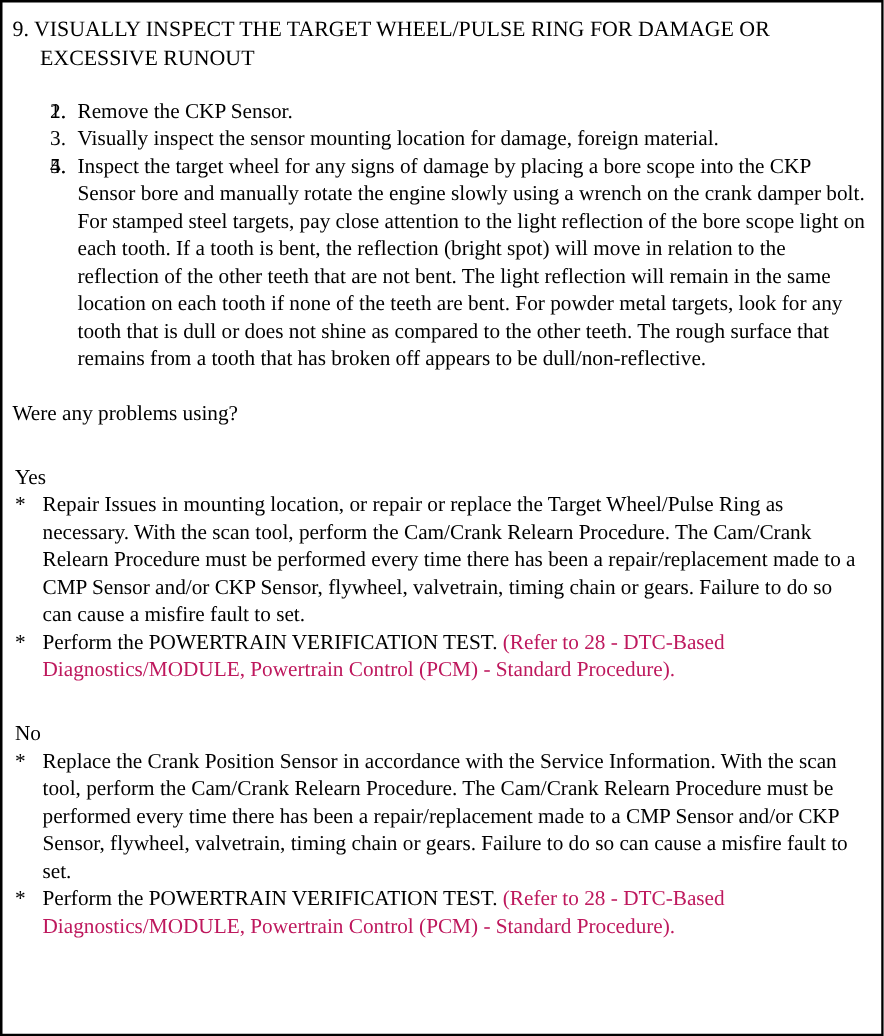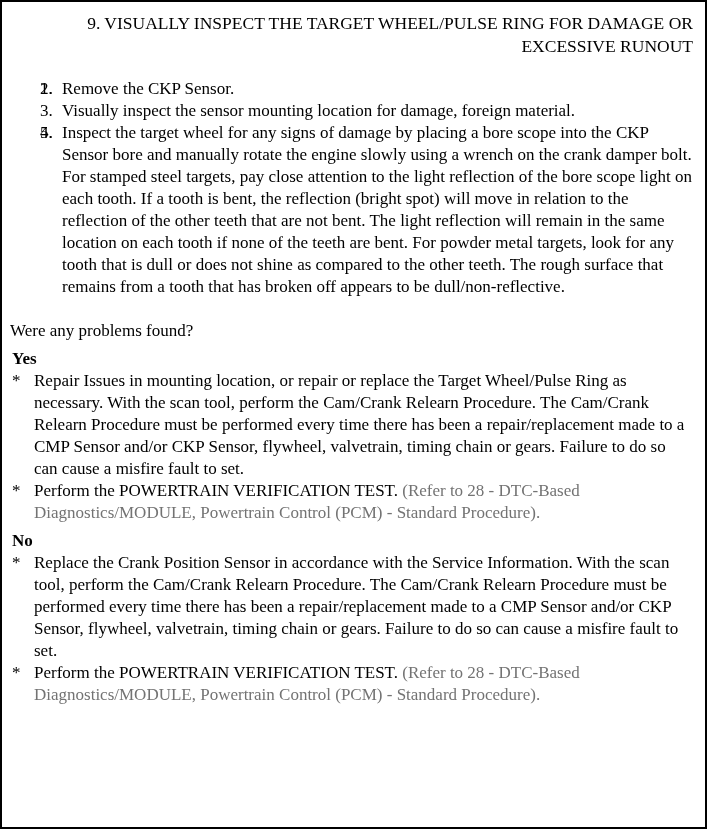--- a/index.html
+++ b/index.html
@@ -21,55 +21,53 @@
     color: #000000;
     overflow: hidden;
   }
   .doc-heading {
     font-size: 17.5px;
     line-height: 23px;
     padding-left: 22px;
     text-indent: -22px;
     margin: 2px 0 0 0;
     font-weight: normal;
-    text-align: right;
   }
   .steps {
     margin: 20px 0 0 30px;
   }
   .step {
     position: relative;
     padding-left: 22px;
   }
   .step .num {
     position: absolute;
     left: 0;
     top: 0;
   }
   .question {
     margin: 22px 0 0 0;
   }
   .answer-label {
-    margin: 6px 0 0 2px;
-    font-weight: bold;
+    margin: 29px 0 0 2px;
   }
   .bullets {
     margin: 0 0 0 2px;
   }
   .bullet {
     position: relative;
     padding-left: 22px;
   }
   .bullet .marker {
     position: absolute;
     left: 0;
     top: 0;
   }
   .doc-link {
-    color: #737373;
+    color: #be185d;
     text-decoration: none;
     cursor: pointer;
   }
 </style>
 </head>
 <body>
 
 <div class="page">
 
   <div class="doc-heading">9. VISUALLY INSPECT THE TARGET WHEEL/PULSE RING FOR DAMAGE OR EXCESSIVE RUNOUT</div>
@@ -85,21 +83,21 @@
       <span class="num">3.</span><span>Visually inspect the sensor mounting location for damage, foreign material.</span>
     </div>
     <div class="step">
       <span class="num">4.</span>
     </div>
     <div class="step">
       <span class="num">5.</span><span>Inspect the target wheel for any signs of damage by placing a bore scope into the CKP Sensor bore and manually rotate the engine slowly using a wrench on the crank damper bolt. For stamped steel targets, pay close attention to the light reflection of the bore scope light on each tooth. If a tooth is bent, the reflection (bright spot) will move in relation to the reflection of the other teeth that are not bent. The light reflection will remain in the same location on each tooth if none of the teeth are bent. For powder metal targets, look for any tooth that is dull or does not shine as compared to the other teeth. The rough surface that remains from a tooth that has broken off appears to be dull/non-reflective.</span>
     </div>
   </div>
 
-  <div class="question">Were any problems found?</div>
+  <div class="question">Were any problems using?</div>
 
   <div class="answer-label">Yes</div>
   <div class="bullets">
     <div class="bullet">
       <span class="marker">*</span><span>Repair Issues in mounting location, or repair or replace the Target Wheel/Pulse Ring as necessary. With the scan tool, perform the Cam/Crank Relearn Procedure. The Cam/Crank Relearn Procedure must be performed every time there has been a repair/replacement made to a CMP Sensor and/or CKP Sensor, flywheel, valvetrain, timing chain or gears. Failure to do so can cause a misfire fault to set.</span>
     </div>
     <div class="bullet">
       <span class="marker">*</span><span>Perform the POWERTRAIN VERIFICATION TEST.</span> <span class="doc-link">(Refer to 28 - DTC-Based Diagnostics/MODULE, Powertrain Control (PCM) - Standard Procedure).</span>
     </div>
   </div>

